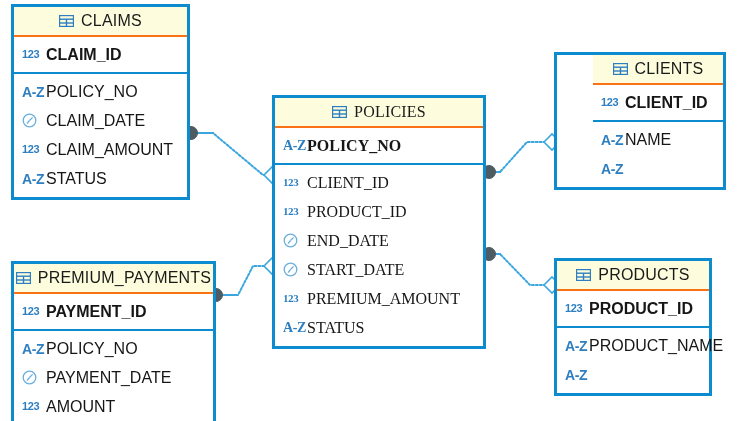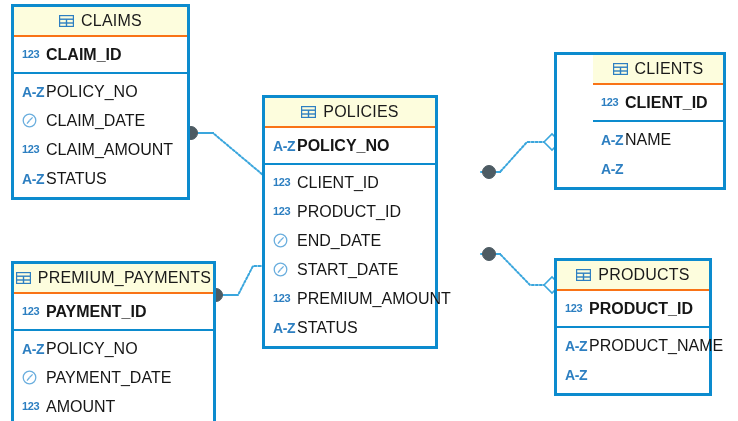--- a/index.html
+++ b/index.html
@@ -69,21 +69,21 @@
     letter-spacing:-0.4px;
   }
   .tico.num{font-size:11px;}
   .tico.az{font-size:14px;}
   .tico svg{display:block;}
 
   .hdr-ico{flex:0 0 auto;width:16px;height:14px;display:inline-flex;align-items:center;}
 
   
   #ent-claims          {left:11px; top:4px;   width:179px;}
-  #ent-policies        {left:262px;top:95px;  width:176px;}
+  #ent-policies        {left:272px;top:95px;  width:214px;font-family:Liberation Serif, serif;}
   #ent-clients         {left:554px;top:52px;  width:172px;padding-left:36px;}
   #ent-products        {left:554px;top:258px; width:158px;}
   #ent-premium_payments{left:11px; top:261px; width:205px;}
 </style>
 </head>
 <body>
 
 <div id="canvas">
 
   <svg id="links" viewBox="0 0 738 421" width="738" height="421">

